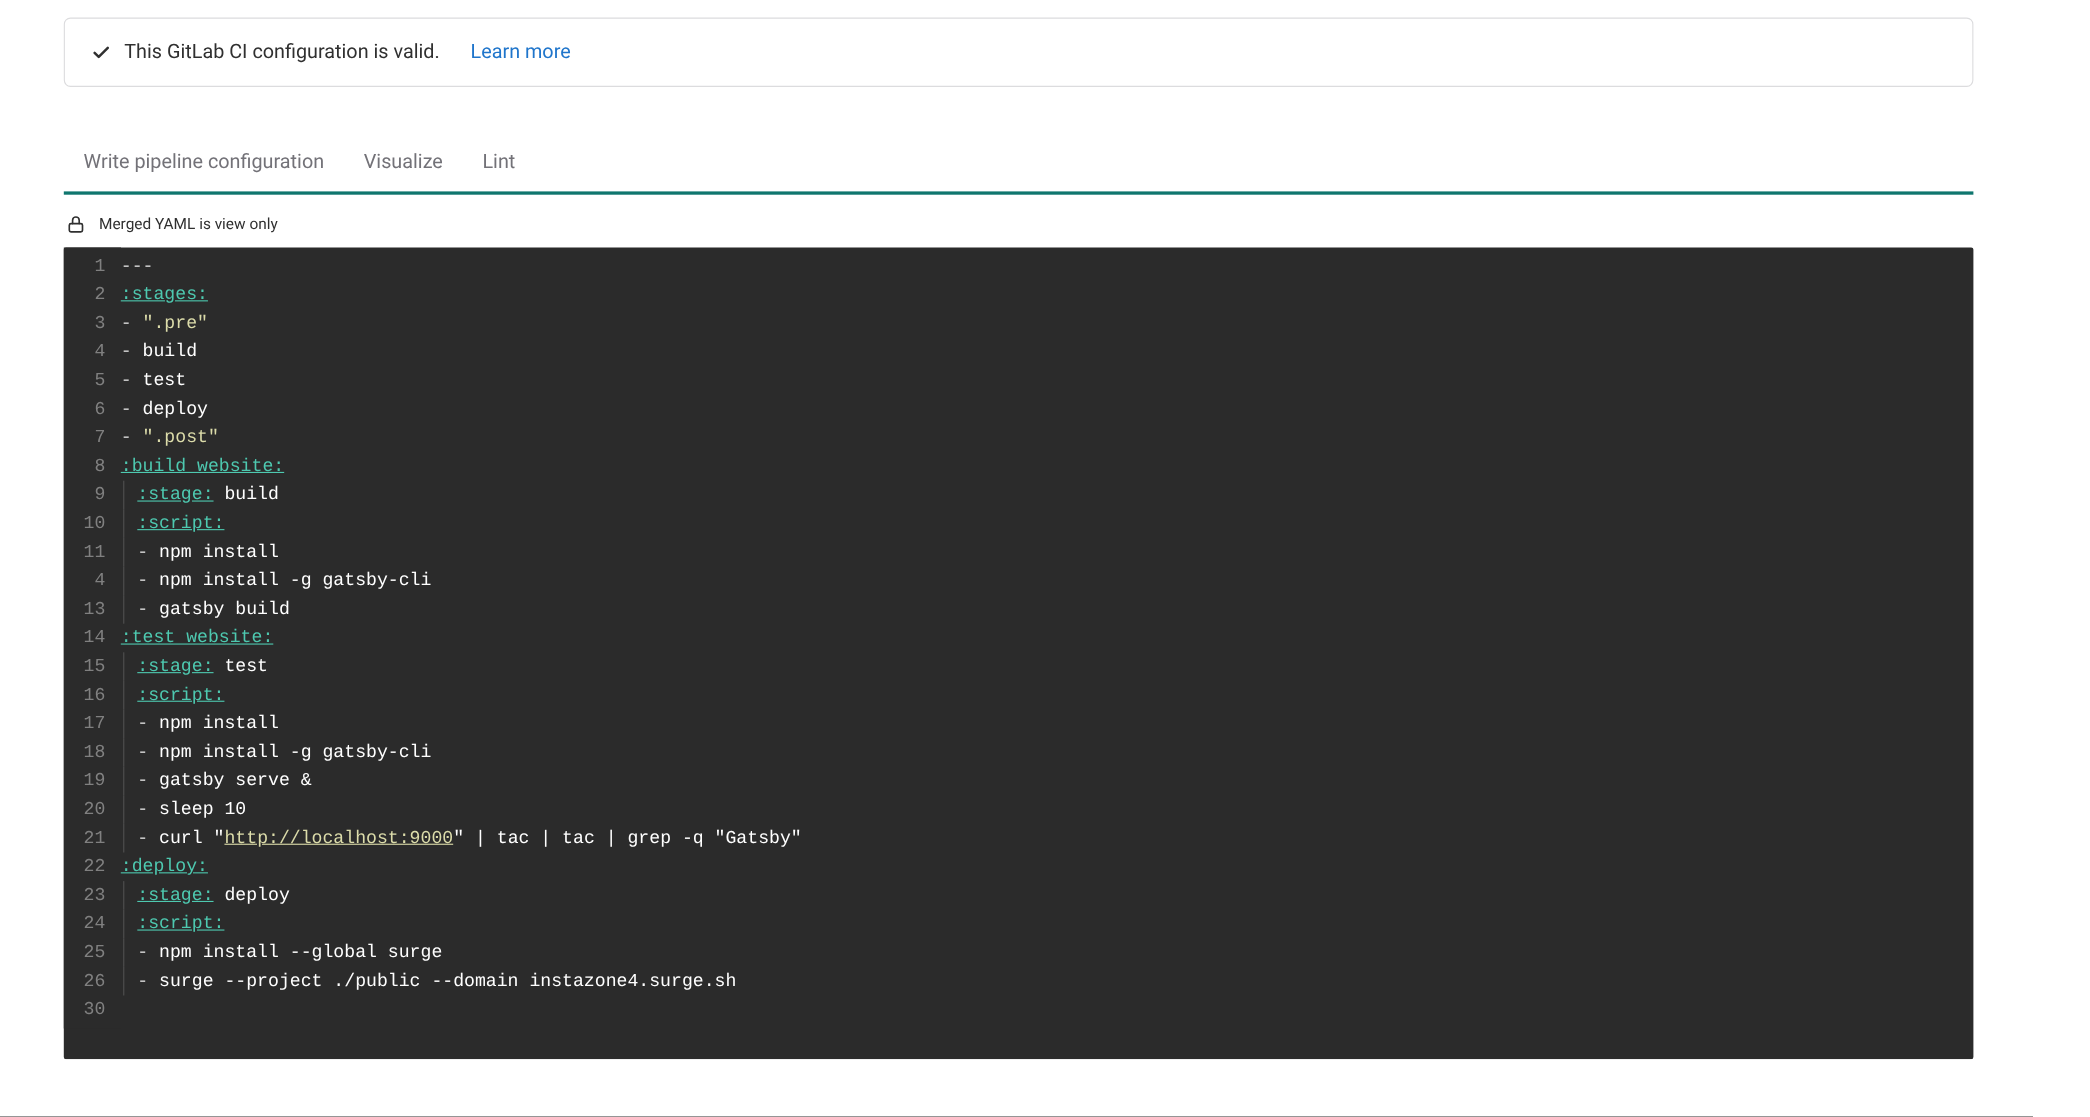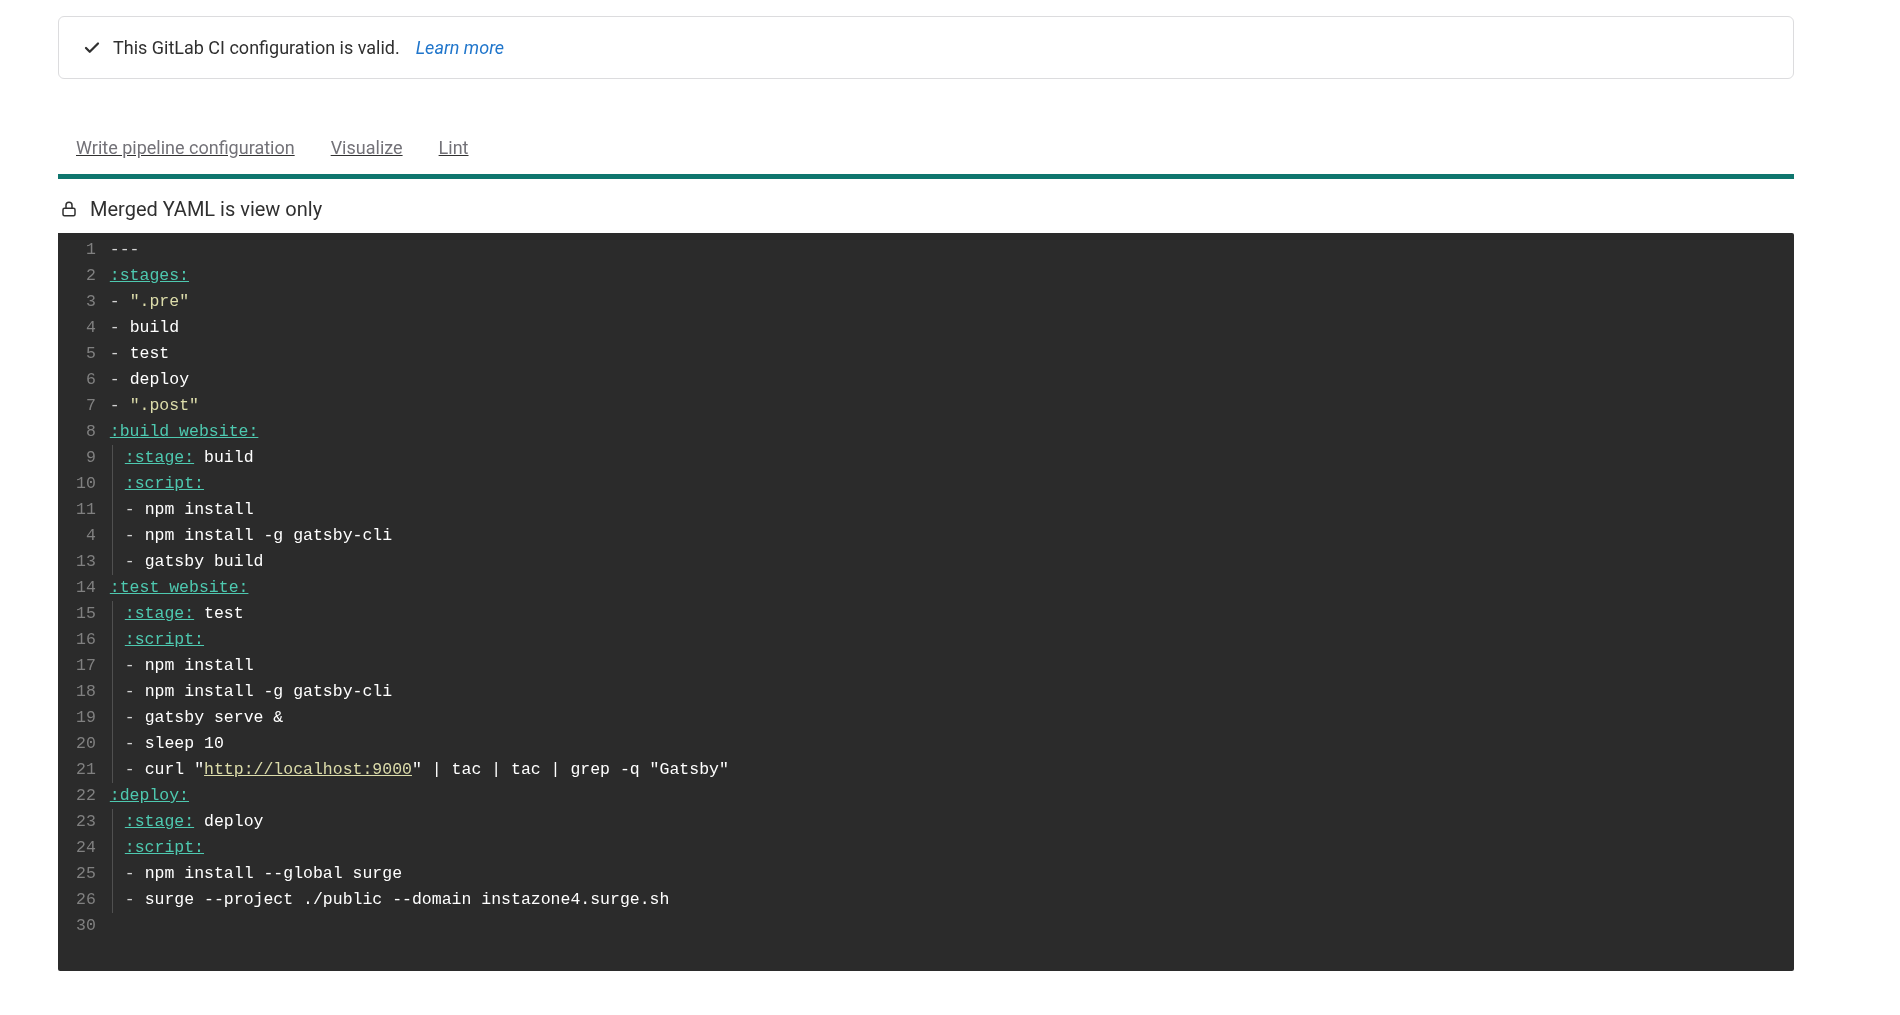--- a/index.html
+++ b/index.html
@@ -28,49 +28,47 @@
     width: 18px; height: 18px;
     display: inline-flex; align-items: center; justify-content: center;
   }
   .validation-text {
     font-size: 18px;
     color: #303030;
   }
   .learn-more {
     color: #1f75cb;
     text-decoration: none;
-    margin-left: 4px;
+    margin-left: 16px;
     font-size: 18px;
-    font-style: italic;
   }
   .tabs {
     display: flex;
-    border-bottom: 5px solid #0f766e;
+    border-bottom: 3px solid #0f766e;
     margin-top: 44px;
-    text-decoration: underline;
   }
   .tab {
     padding: 14px 18px;
     font-size: 18px;
     color: #737278;
     cursor: pointer;
     border-bottom: 3px solid transparent;
     margin-bottom: -1px;
   }
   .tab.active {
     color: #1f1e24;
     font-weight: 600;
     border-bottom: 3px solid #6666c4;
   }
   .notice {
     display: flex;
     align-items: center;
     gap: 12px;
     padding: 18px 2px 12px;
-    font-size: 20px;
+    font-size: 14px;
     color: #303030;
   }
   .lock-icon {
     width: 18px; height: 18px;
     display:inline-flex;align-items:center;justify-content:center;
     color:#303030;
   }
   .editor {
     background: #2b2b2b;
     color: #d4d4d4;

